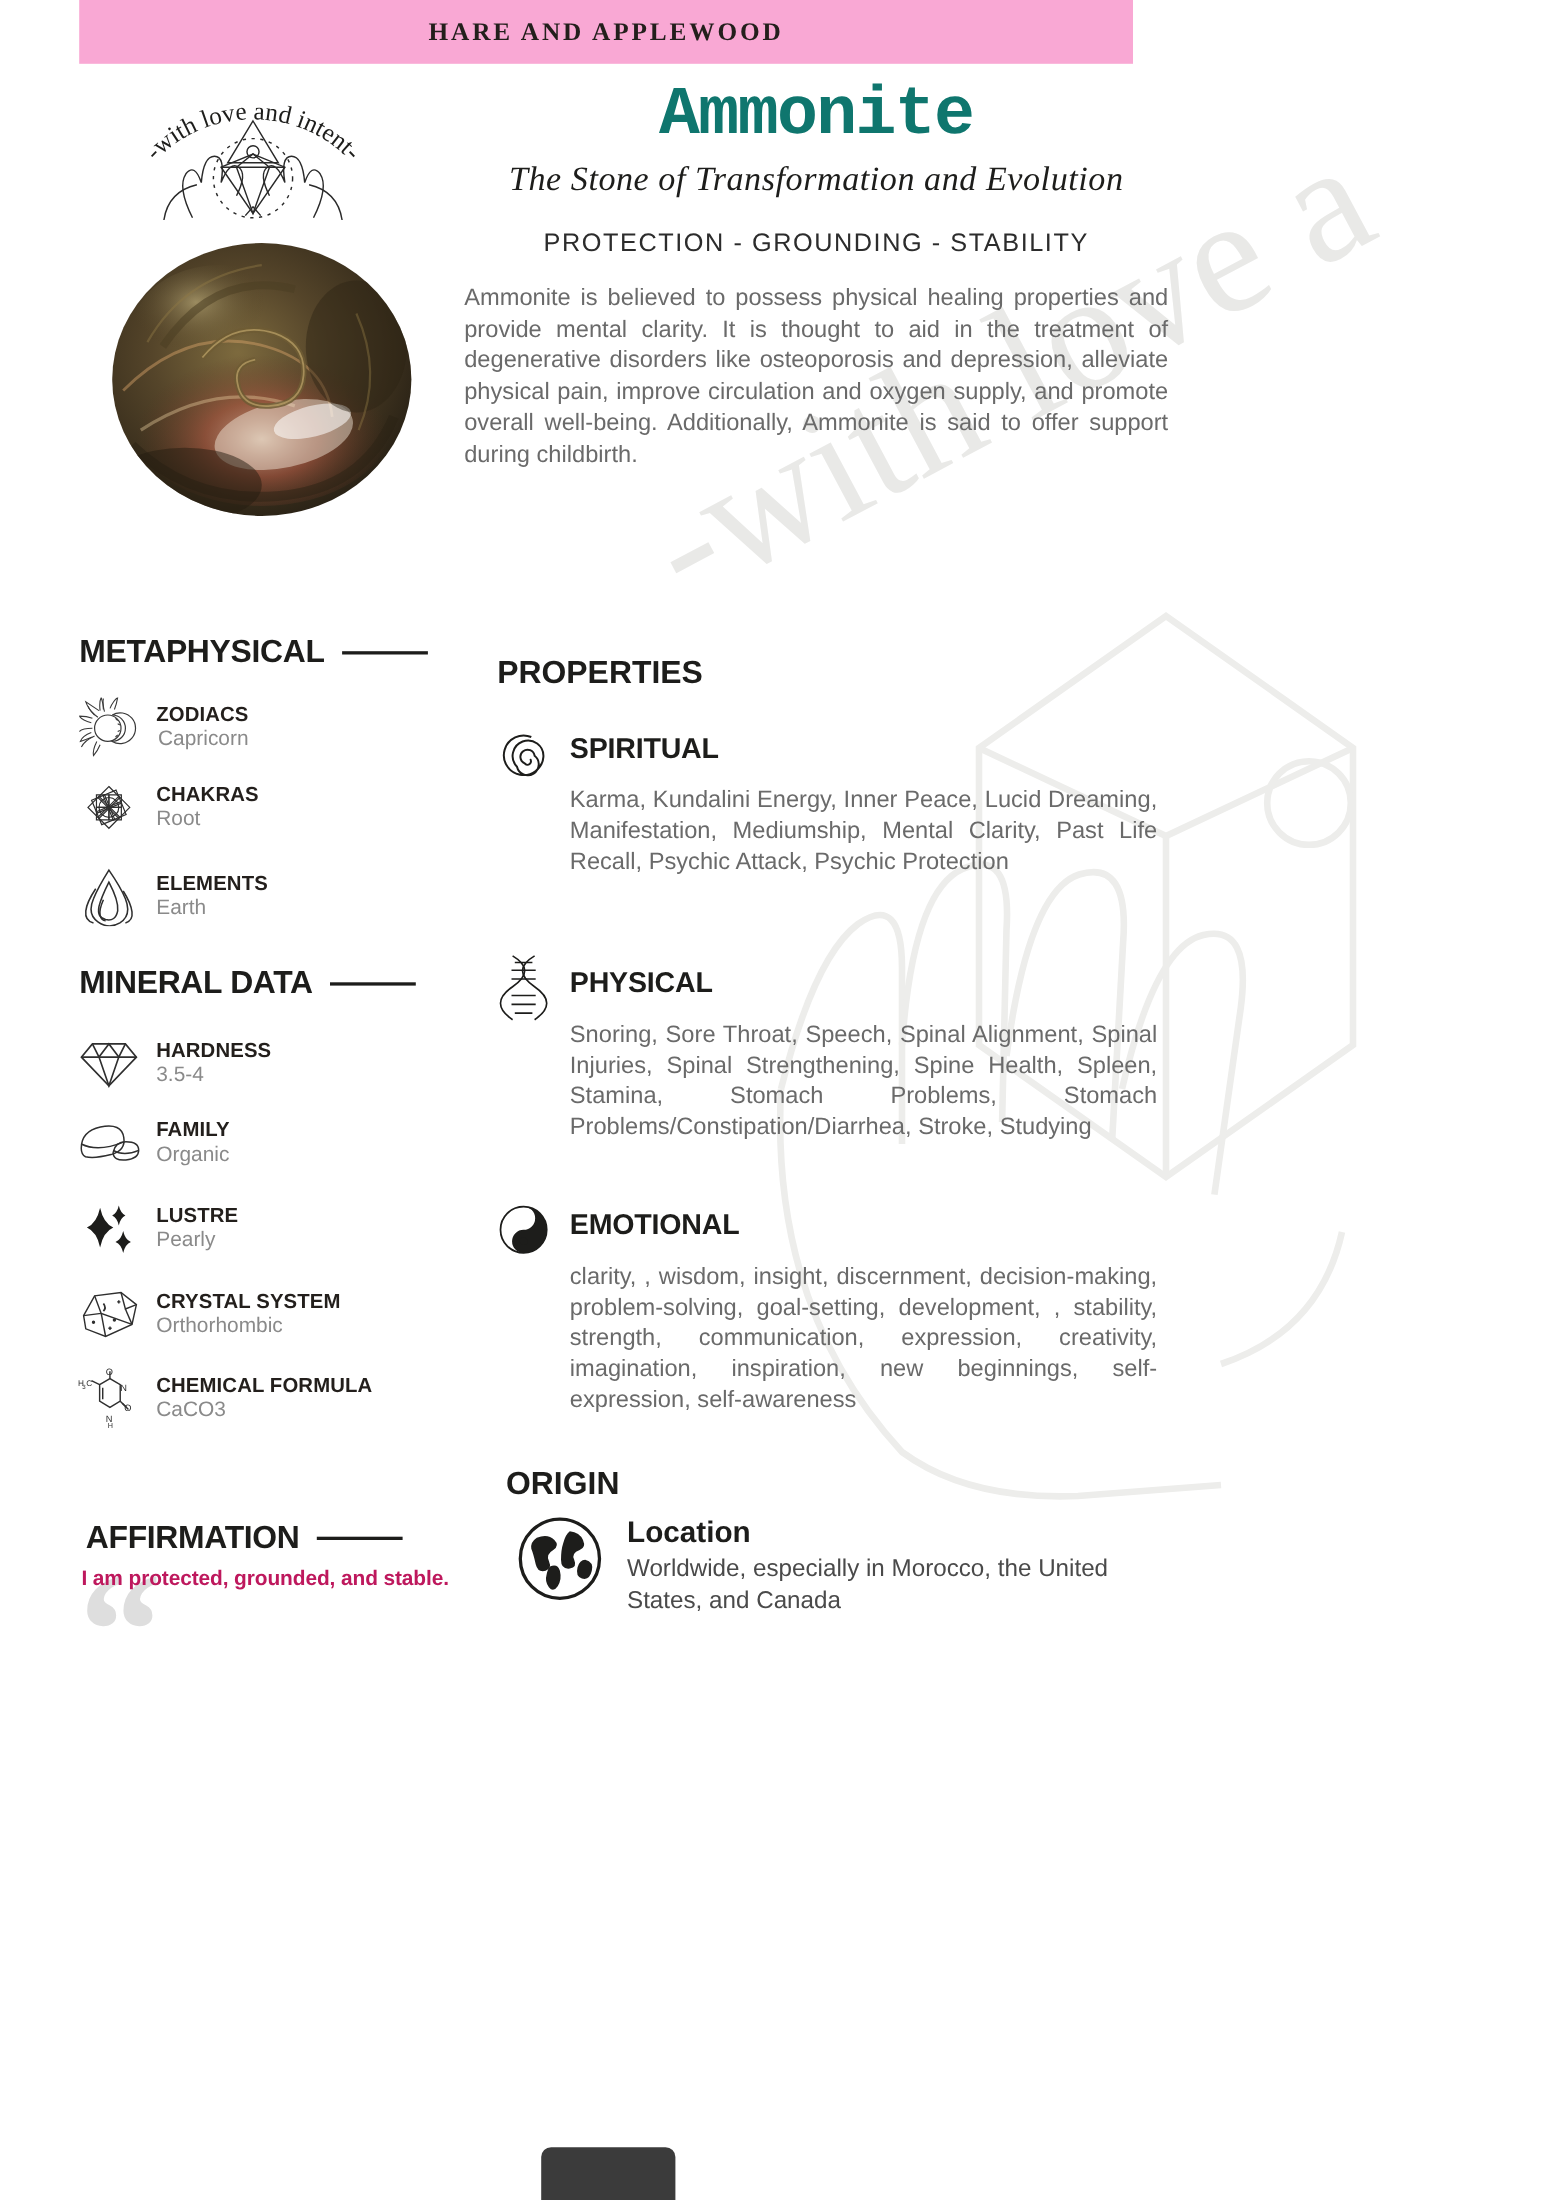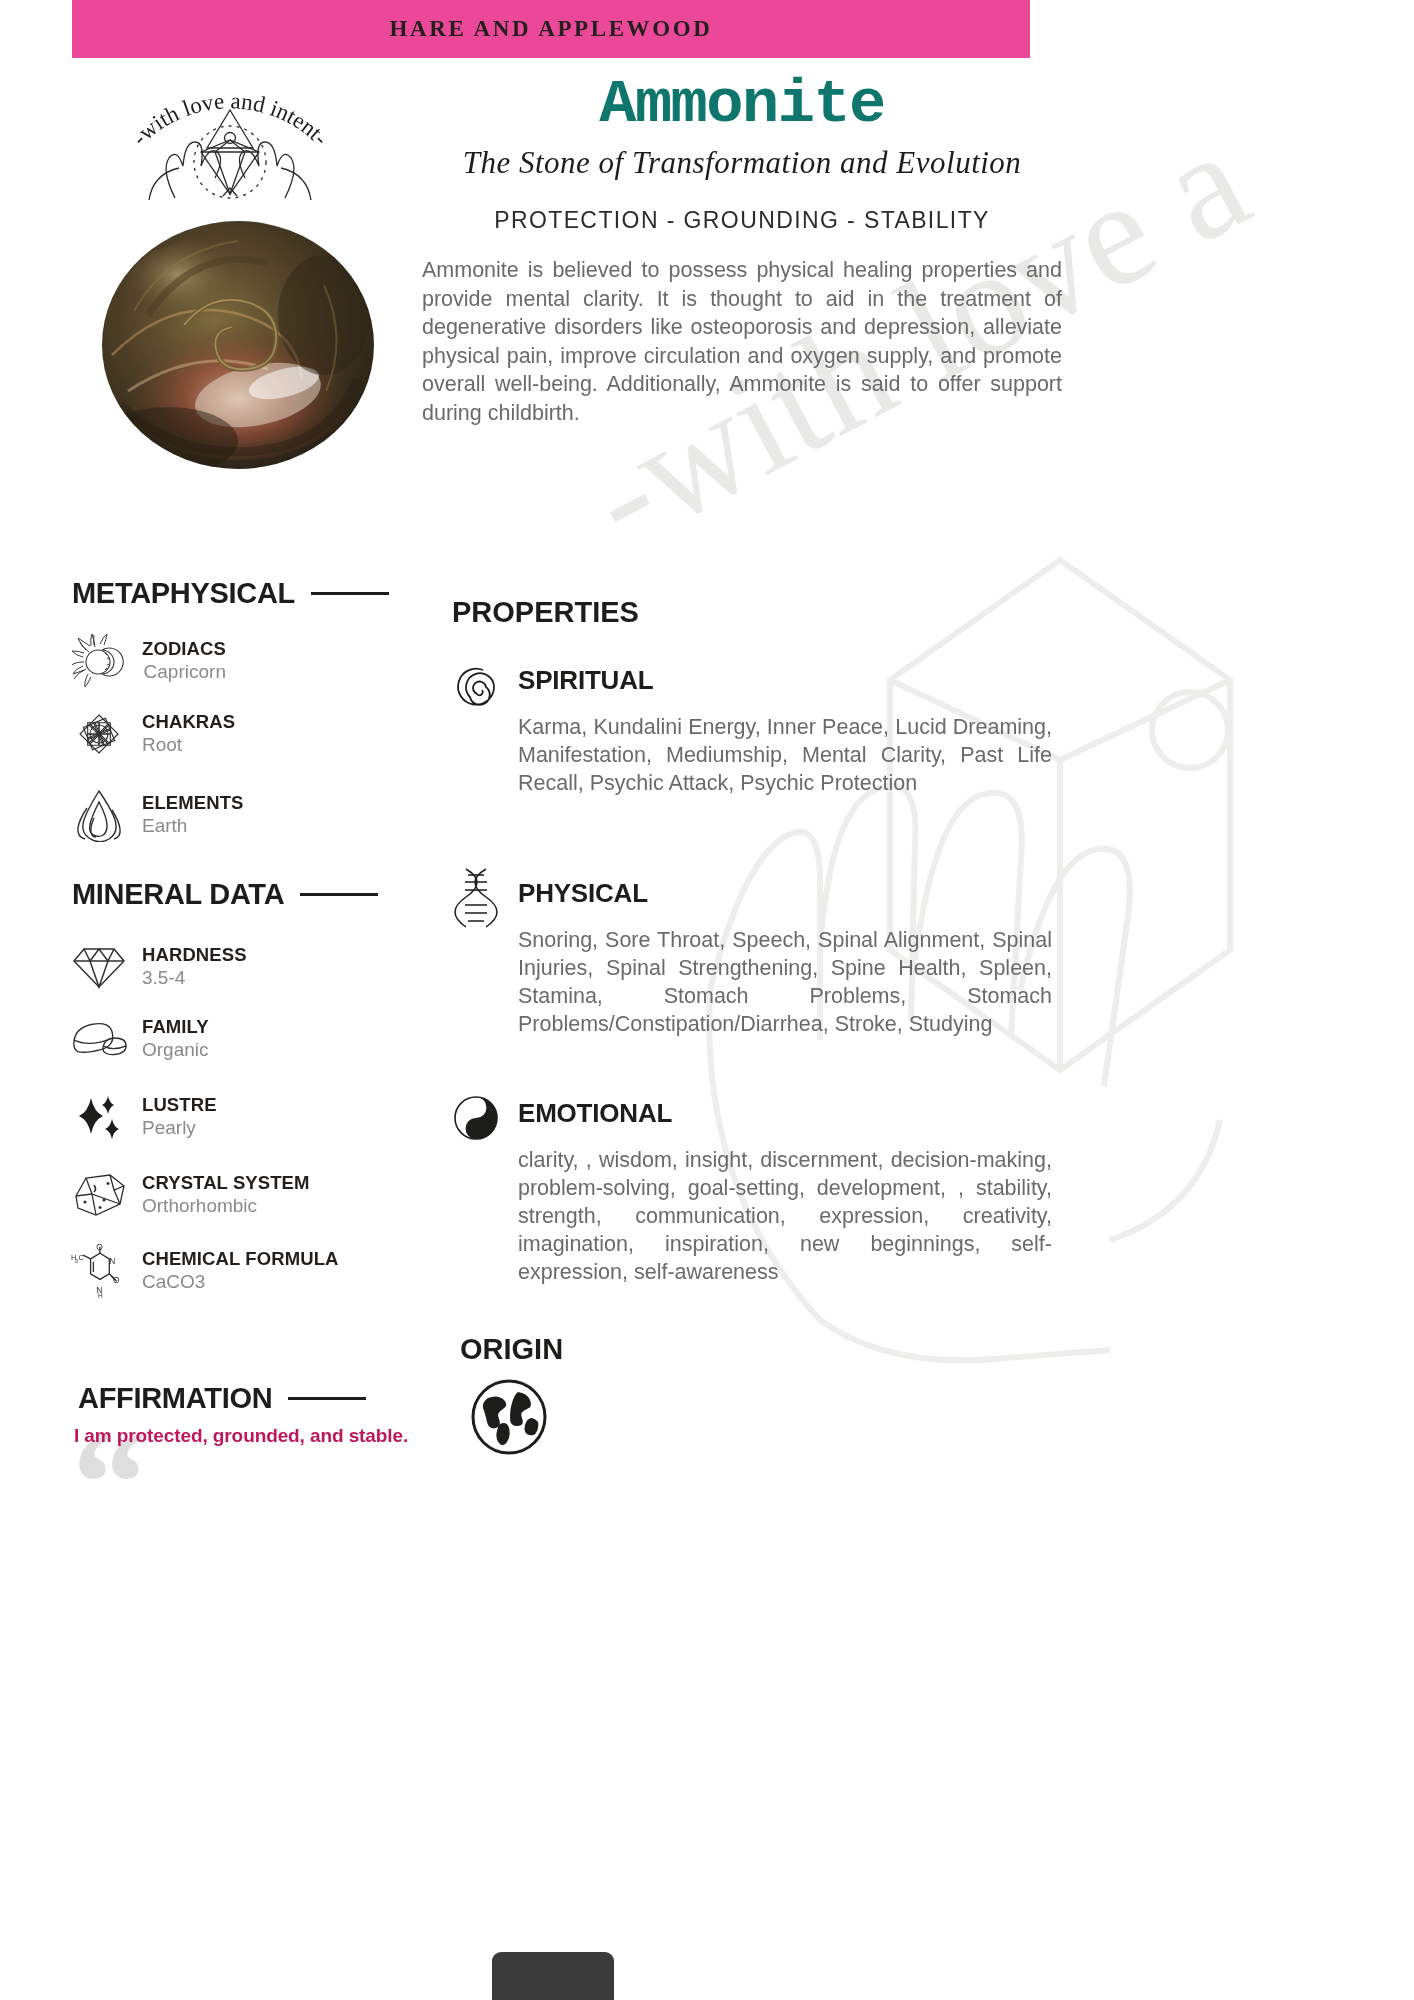--- a/index.html
+++ b/index.html
@@ -32,21 +32,21 @@
     transform-origin: left top;
     white-space: nowrap;
   }
   .wm-art { left: 590px; top: 430px; opacity: 1; }
 
   
   .header-band {
     position: absolute;
     left: 72px; top: 0px;
     width: 958px; height: 58px;
-    background: #ec4899;
+    background: #f9a8d4;
     z-index: 3;
   }
   .header-title {
     position: absolute;
     left: 0; top: 0; width: 100%; height: 58px;
     display: flex; align-items: center; justify-content: center;
     font-family: "Liberation Serif", serif;
     font-weight: bold;
     font-size: 23px;
     letter-spacing: 2.6px;
@@ -573,20 +573,24 @@
       <svg width="78" height="78" viewBox="0 0 78 78">
         <circle cx="39" cy="39" r="36" fill="#ffffff" stroke="#1d1d1b" stroke-width="3"></circle>
         <g fill="#1d1d1b">
           <path d="M18 20 q10 -4 16 2 q5 5 -1 9 q-7 4 -4 10 q3 7 -3 9 q-7 2 -9 -6 q-2 -9 -4 -14 q-1 -6 5 -10Z"></path>
           <path d="M30 46 q7 -3 9 4 q2 8 -2 14 q-4 6 -8 1 q-4 -5 -2 -12 q1 -5 3 -7Z"></path>
           <path d="M48 14 q9 1 12 8 q3 7 -3 9 q-8 3 -5 9 q3 7 -4 8 q-8 1 -8 -8 q0 -9 2 -15 q2 -8 6 -11Z"></path>
           <path d="M62 40 q8 2 6 10 q-2 9 -9 7 q-6 -2 -4 -10 q2 -7 7 -7Z"></path>
         </g>
       </svg>
     </span>
+    <span>
+      <span class="origin-title">Location</span>
+      <div class="origin-value">Worldwide, especially in Morocco, the United States, and Canada</div>
+    </span>
   </div>
 
   <div class="sec-head" style="left:78px; top:1382px;">
     <span class="sec-label">AFFIRMATION</span>
     <span class="sec-rule"></span>
   </div>
   <div class="affirm-quote">“</div>
   <div class="affirm-text">I am protected, grounded, and stable.</div>
 
   <div class="bottom-tab"></div>

